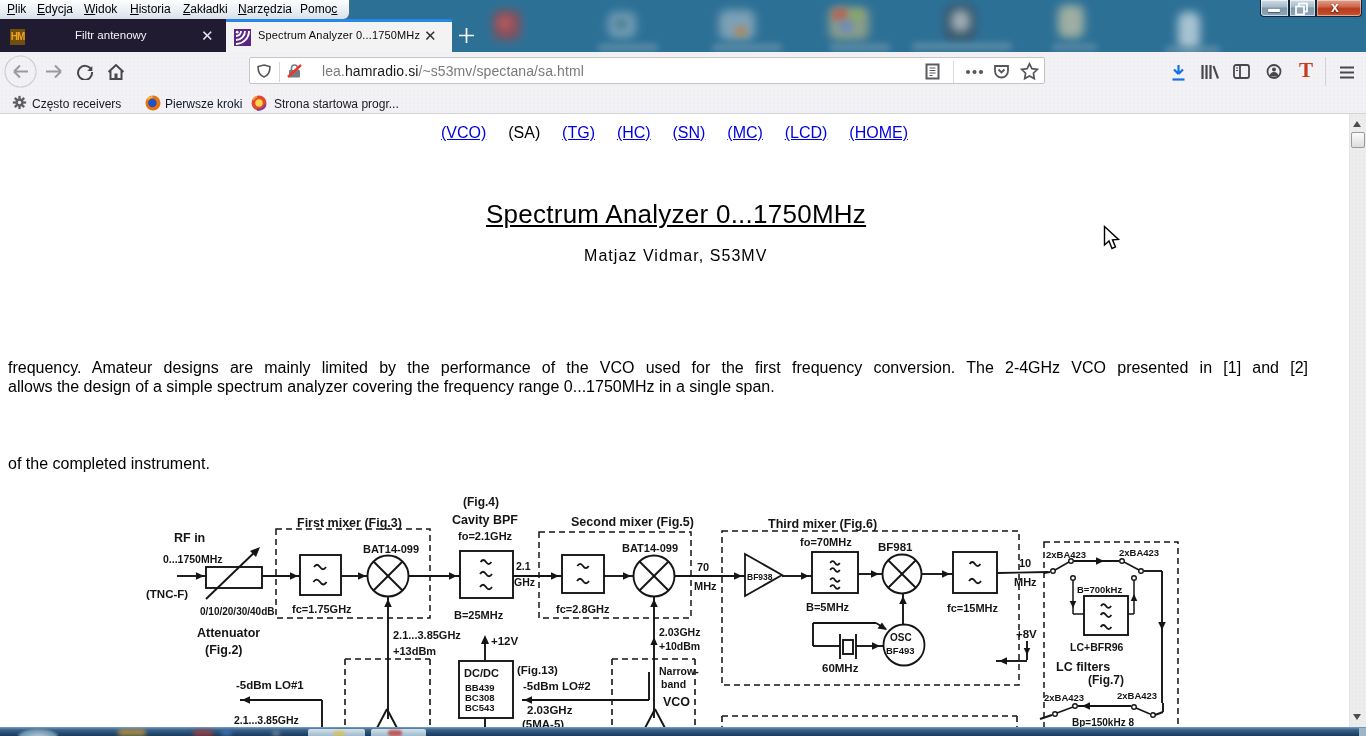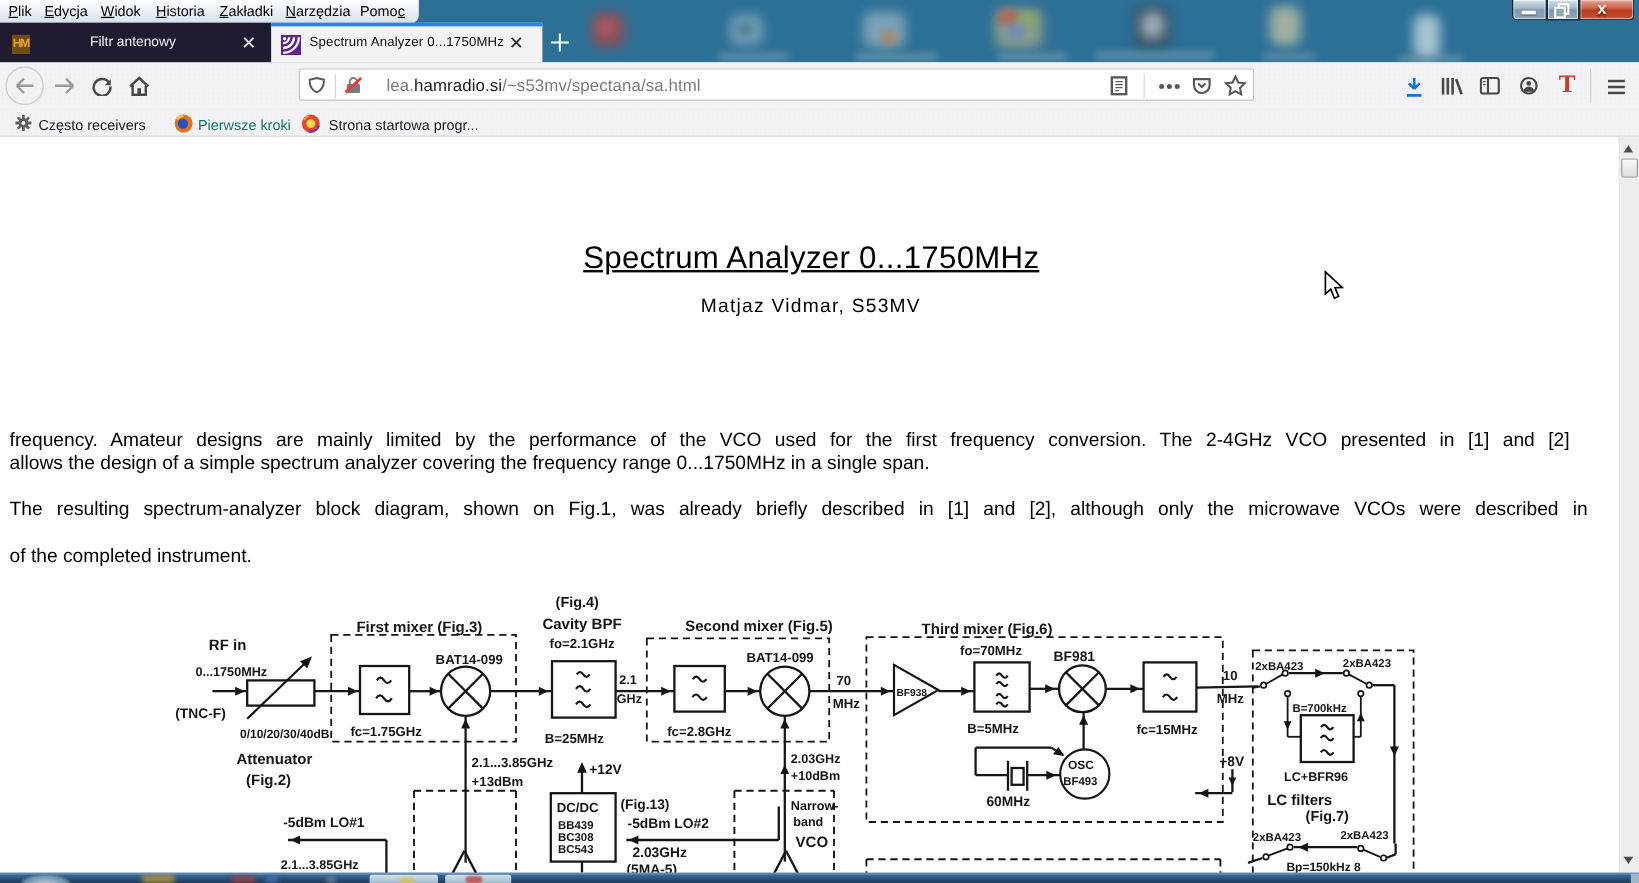--- a/index.html
+++ b/index.html
@@ -175,35 +175,35 @@
       </g>
     </g>
   <circle cx="8.5" cy="8.5" r="1.9" fill="#f2f2f4"></circle>
 </svg>
 <div class="abs" style="left:32px;top:97px;font-size:12px;color:#1a191f;">Często receivers</div>
 <svg class="abs" style="left:145px;top:95px;" width="16" height="16" viewBox="0 0 16 16">
   <circle cx="8" cy="8" r="7.5" fill="#e8720e"></circle>
   <circle cx="7.4" cy="8" r="4.3" fill="#1f52c4"></circle>
   <path d="M2.6 4.5 a6.8 6.8 0 0 1 5-2.8" fill="none" stroke="#ffc24a" stroke-width="1.6"></path>
 </svg>
-<div class="abs" style="left:165px;top:97px;font-size:12px;color:#0f766e;">Pierwsze kroki</div>
+<div class="abs" style="left:165px;top:97px;font-size:12px;color:#0f172a;">Pierwsze kroki</div>
 <svg class="abs" style="left:251px;top:95px;" width="16" height="16" viewBox="0 0 16 16">
   <circle cx="8" cy="8" r="7.5" fill="#e04a2a"></circle>
   <circle cx="8" cy="8" r="3.7" fill="#ffd54a"></circle>
   <path d="M14.6 9.5 a7 7 0 0 1 -8.5 5" fill="none" stroke="#7a3aa8" stroke-width="2"></path>
   <path d="M2 5 a7 7 0 0 1 4-3.4" fill="none" stroke="#ff9540" stroke-width="2"></path>
 </svg>
 <div class="abs" style="left:274px;top:97px;font-size:12px;color:#1a191f;">Strona startowa progr...</div>
 <div class="abs" id="page"></div>
 <div class="abs" id="content" style="left:0;top:0;width:1366px;height:736px;">
+  <div class="ln just" id="linkrow" style="left:441px;top:124px;width:467px;"><a class="lk" href="#">(VCO)</a> <span>(SA)</span> <a class="lk" href="#">(TG)</a> <a class="lk" href="#">(HC)</a> <a class="lk" href="#">(SN)</a> <a class="lk" href="#">(MC)</a> <a class="lk" href="#">(LCD)</a> <a class="lk" href="#">(HOME)</a></div>
   <div class="ln" id="title" style="left:486px;top:199px;font-size:26px;text-decoration:underline;letter-spacing:0.25px;">Spectrum Analyzer 0...1750MHz</div>
   <div class="ln" id="subtitle" style="left:584px;top:247px;letter-spacing:1.05px;">Matjaz Vidmar, S53MV</div>
   <div class="ln p1b just" style="left:8px;top:358.5px;width:1300px;">frequency. Amateur designs are mainly limited by the performance of the VCO used for the first frequency conversion. The 2-4GHz VCO presented in [1] and [2]</div>
   <div class="ln" style="left:8px;top:378px;">allows the design of a simple spectrum analyzer covering the frequency range 0...1750MHz in a single span.</div>
-  <div class="ln p2a just" style="left:8px;top:415.5px;width:1315px;">The resulting spectrum-analyzer block diagram, shown on Fig.1, was already briefly described in [1] and [2], although only the microwave VCOs were described in</div>
   <div class="ln" style="left:8px;top:454.5px;">of the completed instrument.</div>
 <svg class="abs" style="left:0;top:0;" width="1366" height="736" viewBox="0 0 1366 736" font-family="Liberation Sans, sans-serif" fill="#151515">
       <text x="174" y="542" font-size="12.5" font-weight="700" letter-spacing="0" text-anchor="start">RF in</text>
 <text x="163" y="563" font-size="10.5" font-weight="700" letter-spacing="0" text-anchor="start">0...1750MHz</text>
 <text x="146" y="598" font-size="11.5" font-weight="700" letter-spacing="0" text-anchor="start">(TNC-F)</text>
 <line x1="177" y1="576" x2="206" y2="576" stroke="#151515" stroke-width="1.9"></line>
 <path d="M204,576 L196.0,572.2 L196.0,579.8 Z" fill="#151515"></path>
 <rect x="206" y="567" width="56" height="21" fill="none" stroke="#151515" stroke-width="1.9"></rect>
 <line x1="206" y1="599" x2="258" y2="549" stroke="#151515" stroke-width="1.9"></line>
 <path d="M260,547 L250,551 L256,557 Z" fill="#151515"></path>

